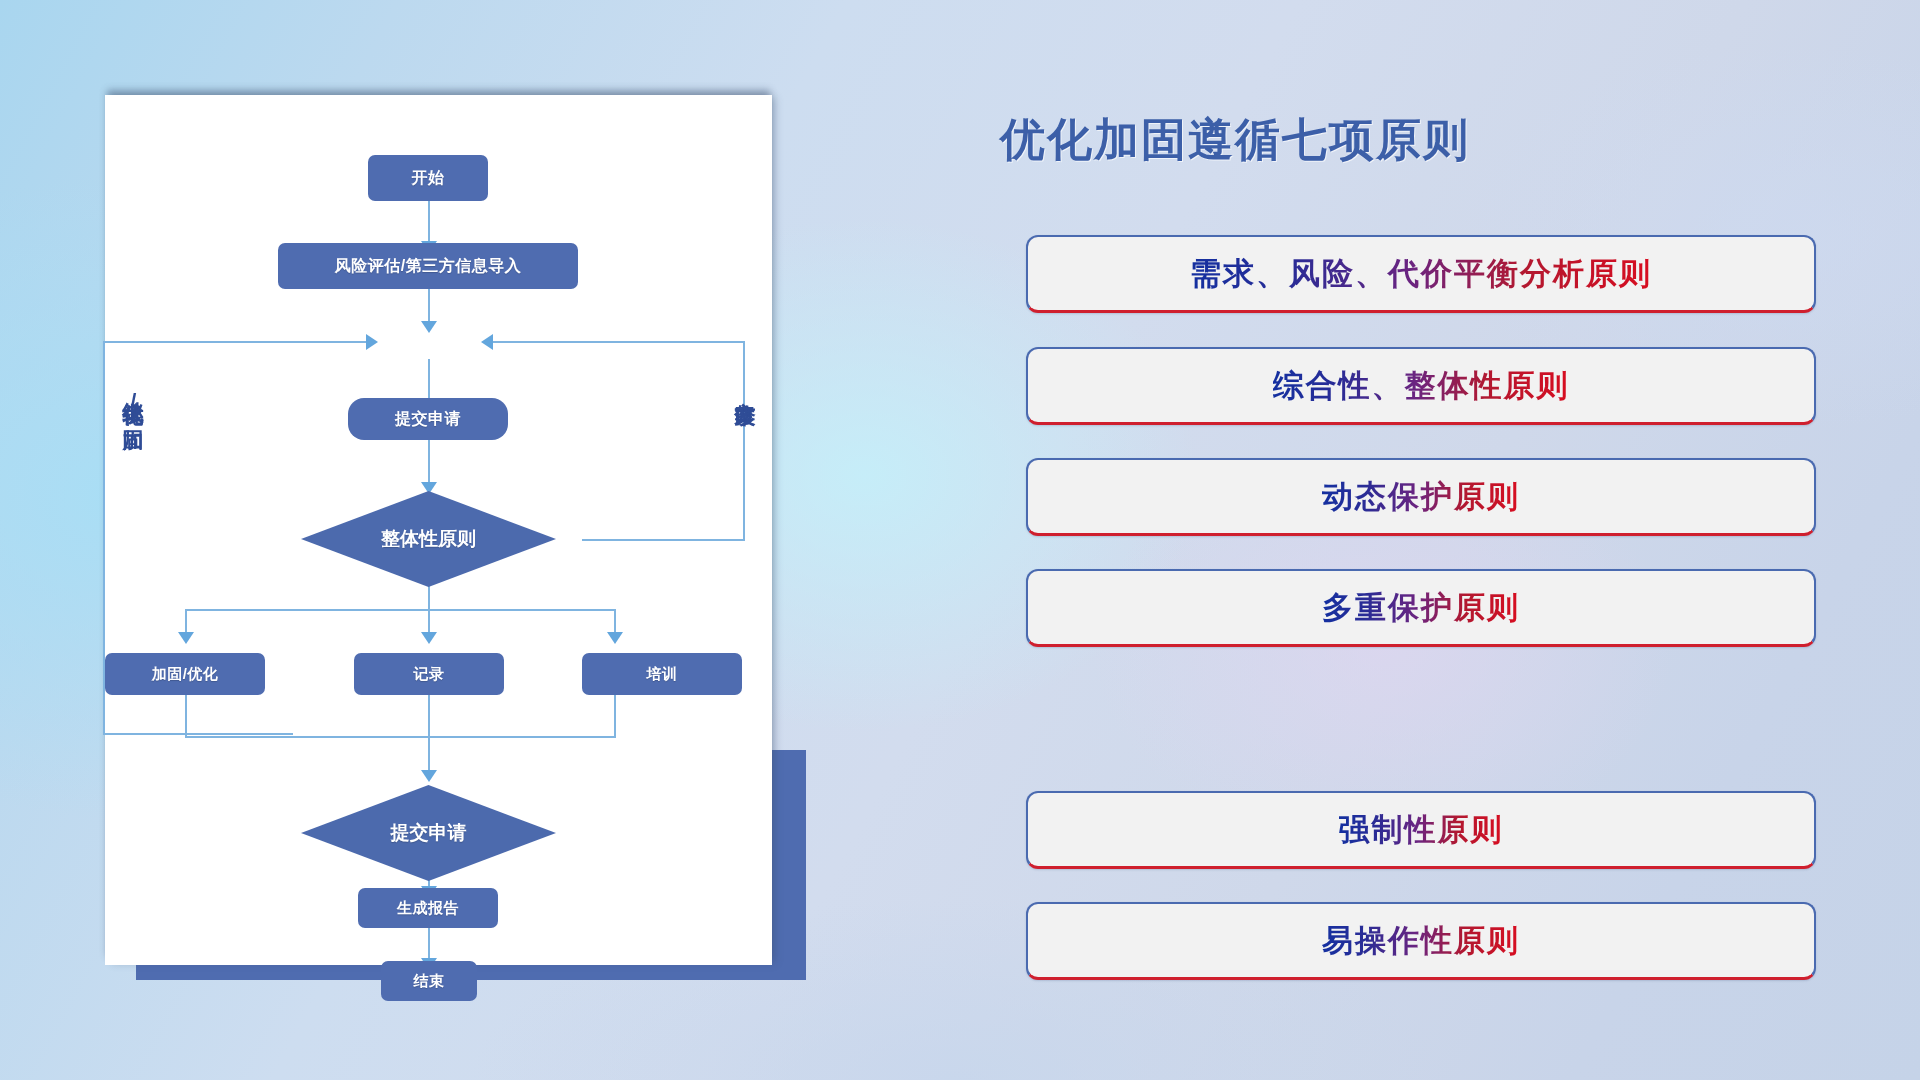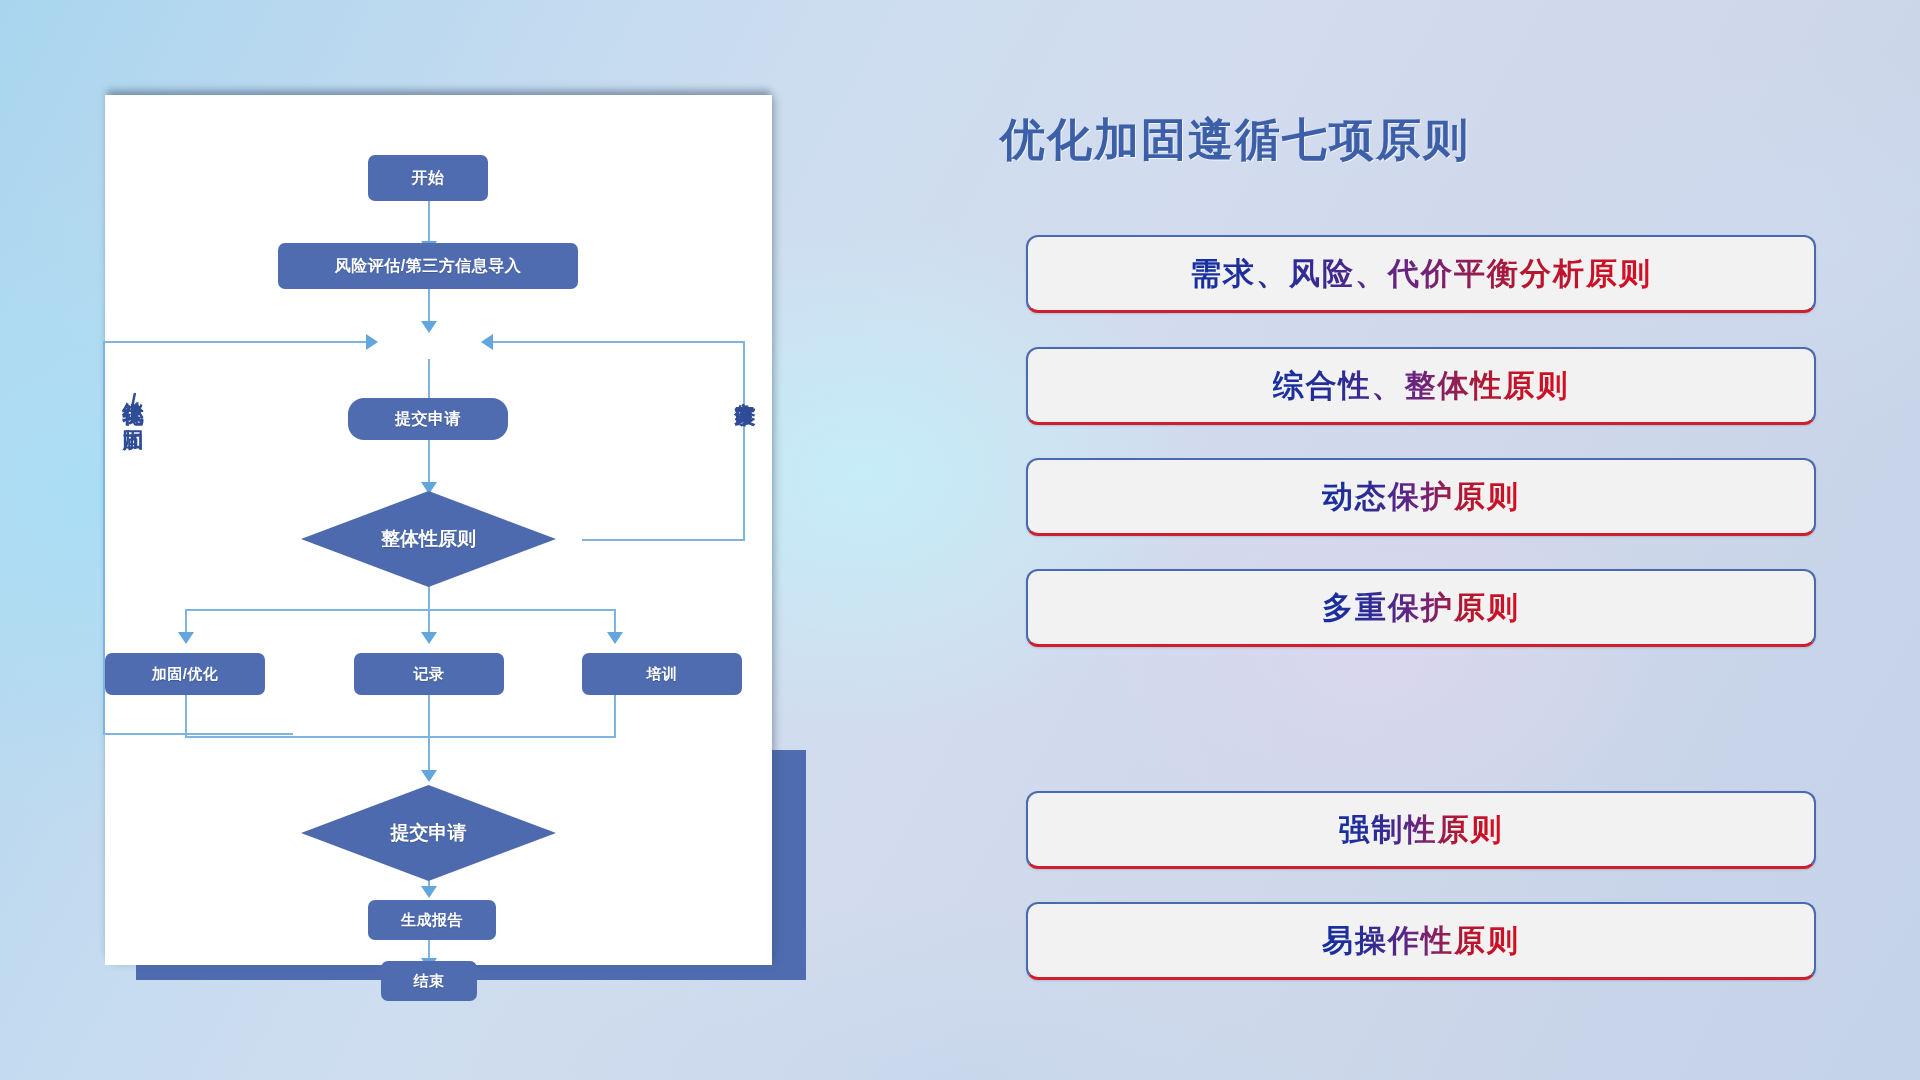--- a/index.html
+++ b/index.html
@@ -211,21 +211,21 @@
     </div>
 
     <div class="node small" style="left:477px;top:558px;width:160px;height:42px;">
       <span>培训</span>
     </div>
 
     <div class="diamond" style="left:196px;top:690px;width:255px;height:96px;">
       <span>提交申请</span>
     </div>
 
-    <div class="node small" style="left:263px;top:793px;width:128px;height:40px;margin-top:12px;">
+    <div class="node small" style="left:253px;top:793px;width:140px;height:40px;">
       <span>生成报告</span>
     </div>
 
     <div class="node small" style="left:276px;top:866px;width:96px;height:40px;">
       <span>结束</span>
     </div>
 
     <div class="vlabel" style="left:18px;top:290px;">继续优化/加固</div>
 
     <div class="vlabel" style="left:630px;top:290px;">方案修改</div>

